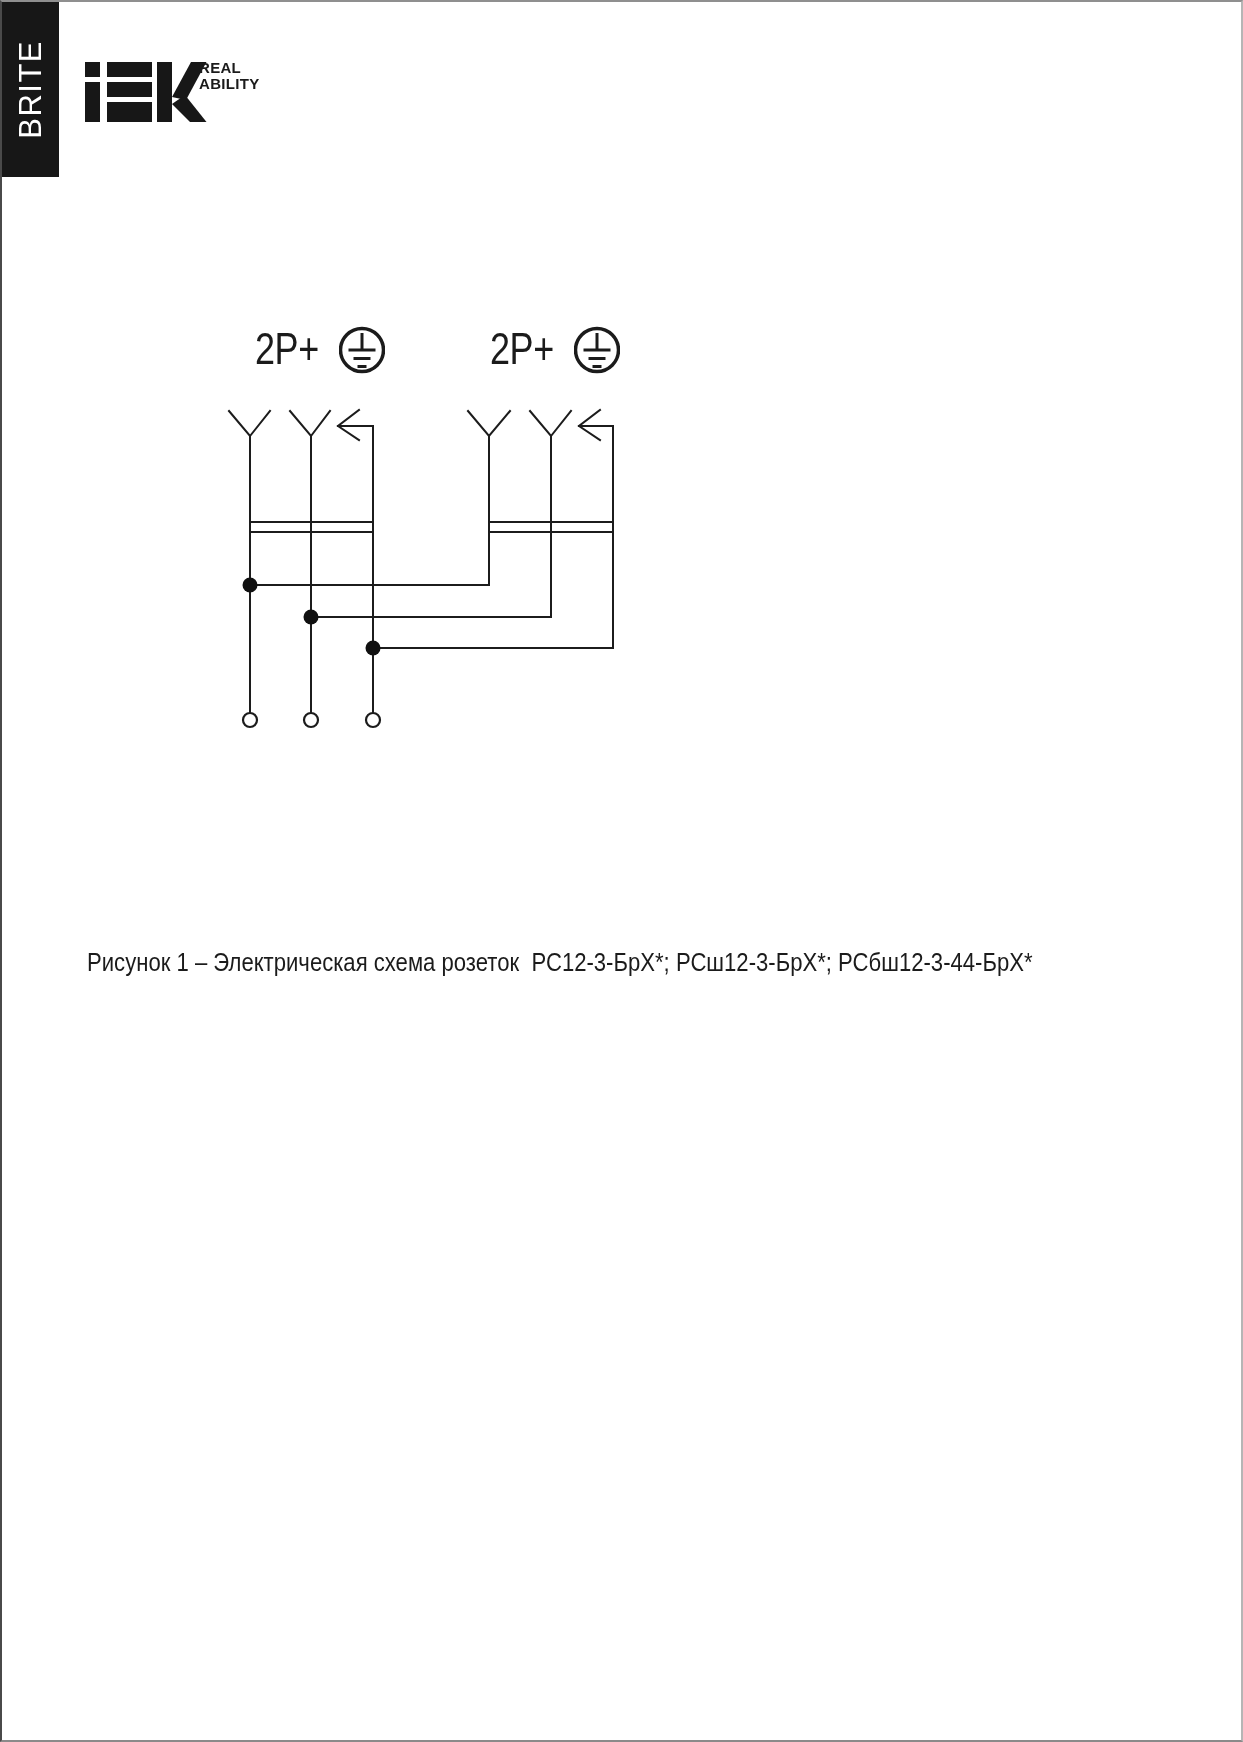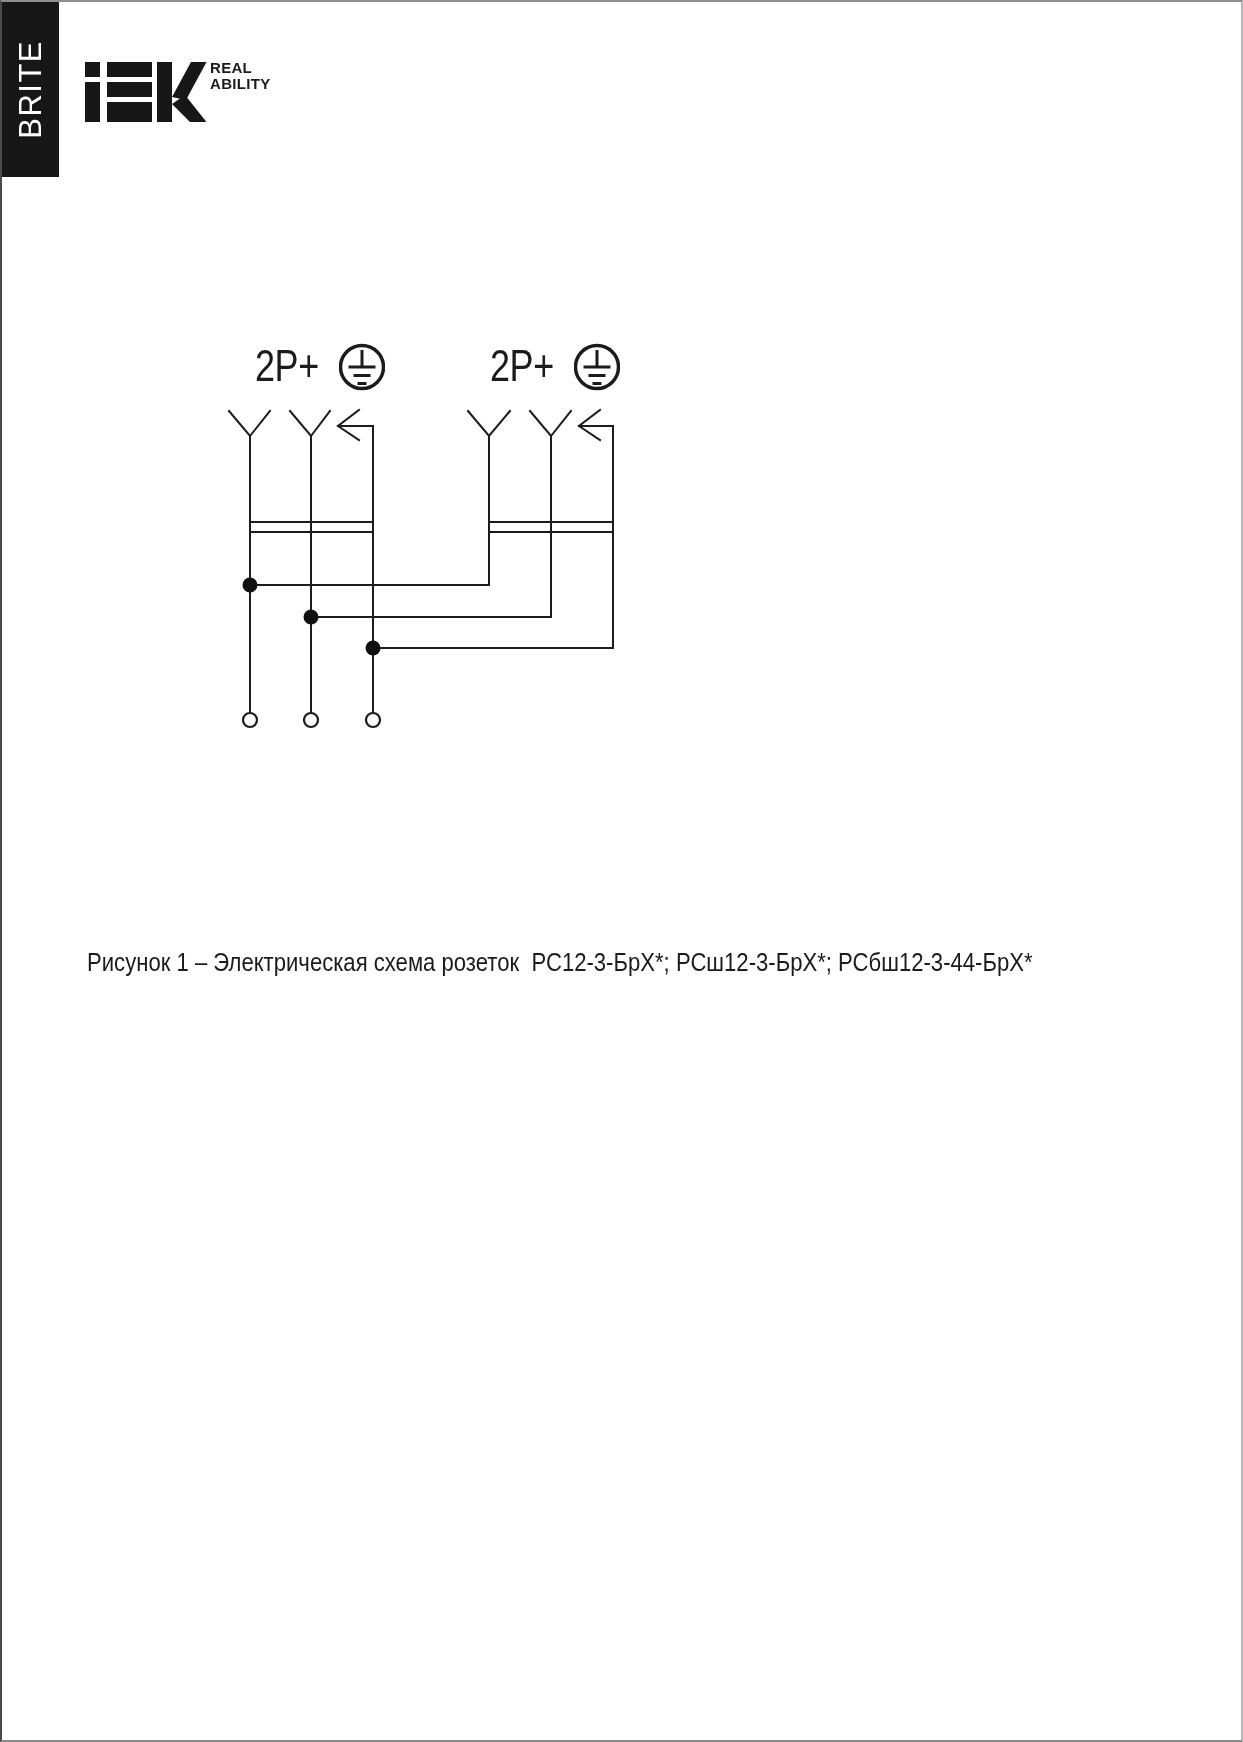--- a/index.html
+++ b/index.html
@@ -27,30 +27,30 @@
   .brite-bar span {
     writing-mode:vertical-rl;
     transform:rotate(180deg);
     color:#ffffff;
     font-size:31px;
     letter-spacing:1.5px;
     font-weight:400;
   }
   .iek-logo { position:absolute; left:83px; top:60px; }
   .brand-tagline {
-    position:absolute; left:208px; top:58px;
+    position:absolute; left:197px; top:58px;
     font-size:15px; font-weight:bold; line-height:15.5px;
     letter-spacing:0.3px; color:#1b1b1b;
   }
 
   
   .wiring-svg { position:absolute; left:200px; top:400px; }
 
   .plabel {
-    position:absolute; top:339px;
+    position:absolute; top:322px;
     display:flex; align-items:flex-start;
     height:50px;
   }
   .plabel.first  { left:253px; }
   .plabel.second { left:488px; }
   .plabel-text {
     display:inline-block;
     font-size:45px; line-height:50px;
     color:#1b1b1b;
     transform:scaleX(0.8);

